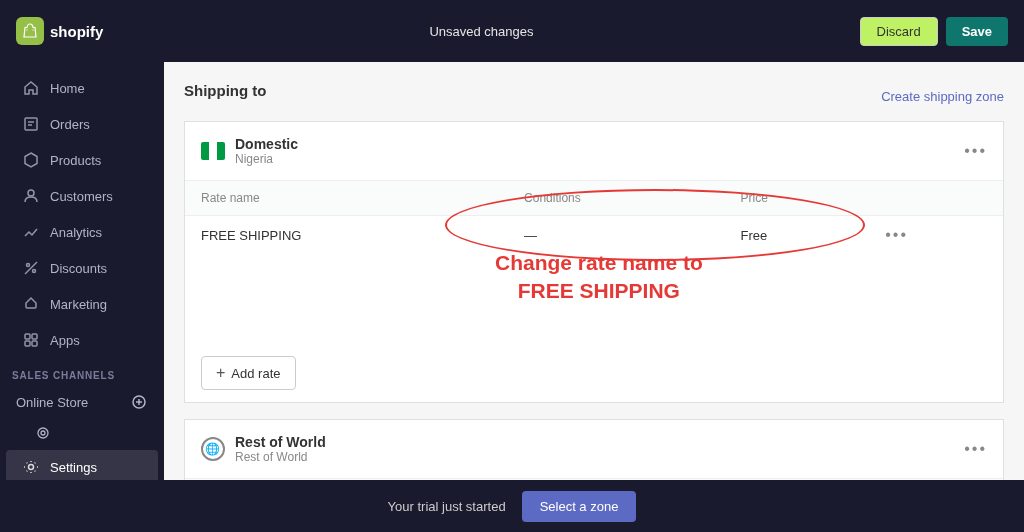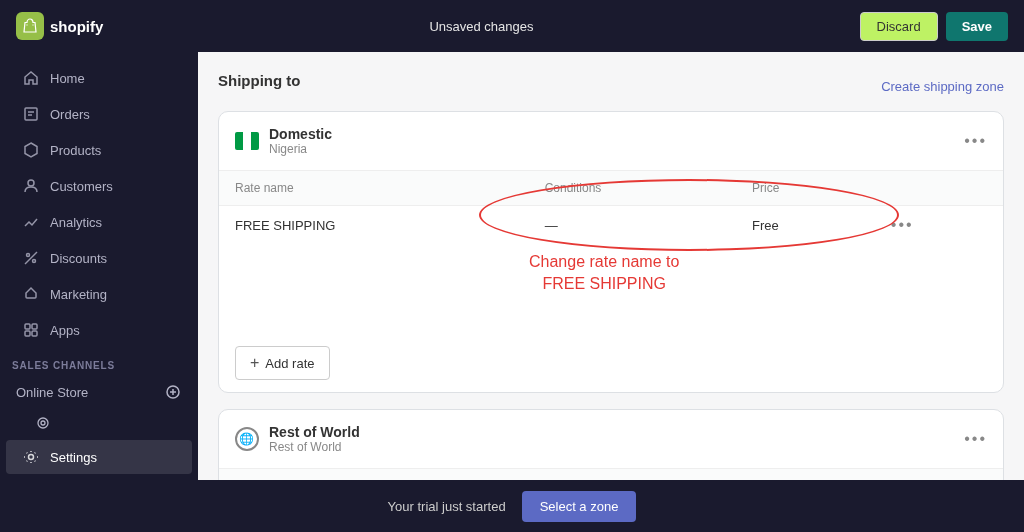--- a/index.html
+++ b/index.html
@@ -1,48 +1,48 @@
 <!DOCTYPE html>
 <html><head>
   <meta charset="utf-8">
   <style>
     * { box-sizing: border-box; margin: 0; padding: 0; }
     body { font-family: -apple-system, BlinkMacSystemFont, 'Segoe UI', sans-serif; font-size: 14px; background: #f6f6f7; display: flex; flex-direction: column; height: 532px; overflow: hidden; }
 
     
-    .topbar { background: #1a1a2e; display: flex; align-items: center; justify-content: space-between; padding: 0 16px; height: 52px; flex-shrink: 0; }
+    .topbar { background: #1a1a2e; display: flex; align-items: center; justify-content: space-between; padding: 0 16px; height: 62px; flex-shrink: 0; }
     .topbar-left { display: flex; align-items: center; gap: 8px; }
     .shopify-logo { display: flex; align-items: center; gap: 6px; color: #fff; font-weight: 700; font-size: 15px; }
     .shopify-logo .bag-icon { width: 28px; height: 28px; background: #96bf48; border-radius: 6px; display: flex; align-items: center; justify-content: center; color: white; font-size: 14px; }
     .topbar-center { color: #e5e5e5; font-size: 13px; }
     .topbar-right { display: flex; gap: 8px; }
     .btn { padding: 6px 16px; border-radius: 4px; border: none; cursor: pointer; font-size: 13px; font-weight: 500; }
     .btn-discard { background: #bef264; color: #333; border: 1px solid #ccc; }
     .btn-save { background: #0f766e; color: #fff; font-weight: bold; }
 
     
     .layout { display: flex; flex: 1; overflow: hidden; }
 
     
-    .sidebar { width: 198px; background: #1a1a2e; flex-shrink: 0; overflow-y: auto; padding: 8px 0; display: flex; flex-direction: column; }
+    .sidebar { width: 164px; background: #1a1a2e; flex-shrink: 0; overflow-y: auto; padding: 8px 0; display: flex; flex-direction: column; }
     .sidebar-item { display: flex; align-items: center; gap: 10px; padding: 8px 16px; color: #b3b3c6; font-size: 13px; cursor: pointer; border-radius: 4px; margin: 1px 6px; }
     .sidebar-item.active { background: rgba(255,255,255,0.12); color: #fff; }
     .sidebar-item .icon { width: 18px; height: 18px; display: flex; align-items: center; justify-content: center; flex-shrink: 0; opacity: 0.8; }
     .sidebar-section-label { color: #7c7c9a; font-size: 10px; font-weight: 700; letter-spacing: 0.08em; text-transform: uppercase; padding: 12px 12px 4px; }
     .sidebar-section-row { display: flex; align-items: center; justify-content: space-between; padding: 8px 16px; color: #b3b3c6; font-size: 13px; }
     .sidebar-section-row .add-icon { width: 18px; height: 18px; display: flex; align-items: center; justify-content: center; cursor: pointer; }
     .sidebar-sub { display: flex; align-items: center; gap: 10px; padding: 7px 16px 7px 36px; color: #b3b3c6; font-size: 13px; cursor: pointer; }
     .sidebar-sub .sub-icon { width: 16px; height: 16px; }
     .sidebar-bottom { margin-top: auto; }
 
     
     .main { flex: 1; overflow-y: auto; padding: 20px; background: #f6f6f7; }
     .section-title { font-size: 15px; font-weight: 600; color: #333; margin-bottom: 12px; }
     .create-link { color: #5c6ac4; font-size: 13px; text-decoration: none; cursor: pointer; }
-    .card { background: #fff; border: 1px solid #dde0e4; border-radius: 10px; margin-bottom: 16px; overflow: hidden; }
+    .card { background: #fff; border: 1px solid #dde0e4; border-radius: 0; margin-bottom: 16px; overflow: hidden; }
     .card-header { display: flex; align-items: center; justify-content: space-between; padding: 14px 16px; border-bottom: 1px solid #eee; }
     .card-header-left { display: flex; align-items: center; gap: 10px; }
     .zone-name { font-size: 14px; font-weight: 600; color: #333; }
     .zone-sub { font-size: 12px; color: #888; }
     .card-table { width: 100%; border-collapse: collapse; }
     .card-table th { font-size: 12px; color: #888; font-weight: 500; padding: 10px 16px; text-align: left; background: #fafbfb; border-bottom: 1px solid #eee; }
     .card-table td { padding: 10px 16px; font-size: 13px; color: #333; border-bottom: 1px solid #f0f0f0; }
     .card-table tr:last-child td { border-bottom: none; }
     .three-dots { color: #888; cursor: pointer; font-size: 16px; letter-spacing: 2px; }
     .add-rate-btn { display: inline-flex; align-items: center; gap: 6px; border: 1px solid #ccc; background: #fff; border-radius: 4px; padding: 7px 14px; font-size: 13px; cursor: pointer; color: #333; margin: 12px 16px; }
@@ -231,21 +231,21 @@
             <tr>
               <td>FREE SHIPPING</td>
               <td>—</td>
               <td>Free</td>
               <td><span class="three-dots">•••</span></td>
             </tr>
           </tbody>
         </table>
 
         <div style="position:absolute; top:8px; left:260px; width:420px; height:72px; border:2.5px solid #e53935; border-radius:50%; pointer-events:none;"></div>
-        <div style="position:absolute; top:80px; left:310px; color:#e53935; font-size:16px; font-weight:400; text-align:center; pointer-events:none; line-height:1.35;">Change rate name to<br>FREE SHIPPING</div>
+        <div style="position:absolute; top:68px; left:310px; color:#e53935; font-size:21px; font-weight:700; text-align:center; pointer-events:none; line-height:1.35;">Change rate name to<br>FREE SHIPPING</div>
       </div>
 
       <button class="add-rate-btn">
         <span style="font-size:16px; color:#555;">+</span>
         <span>Add rate</span>
       </button>
     </div>
 
     <div class="card">
       <div class="card-header">

